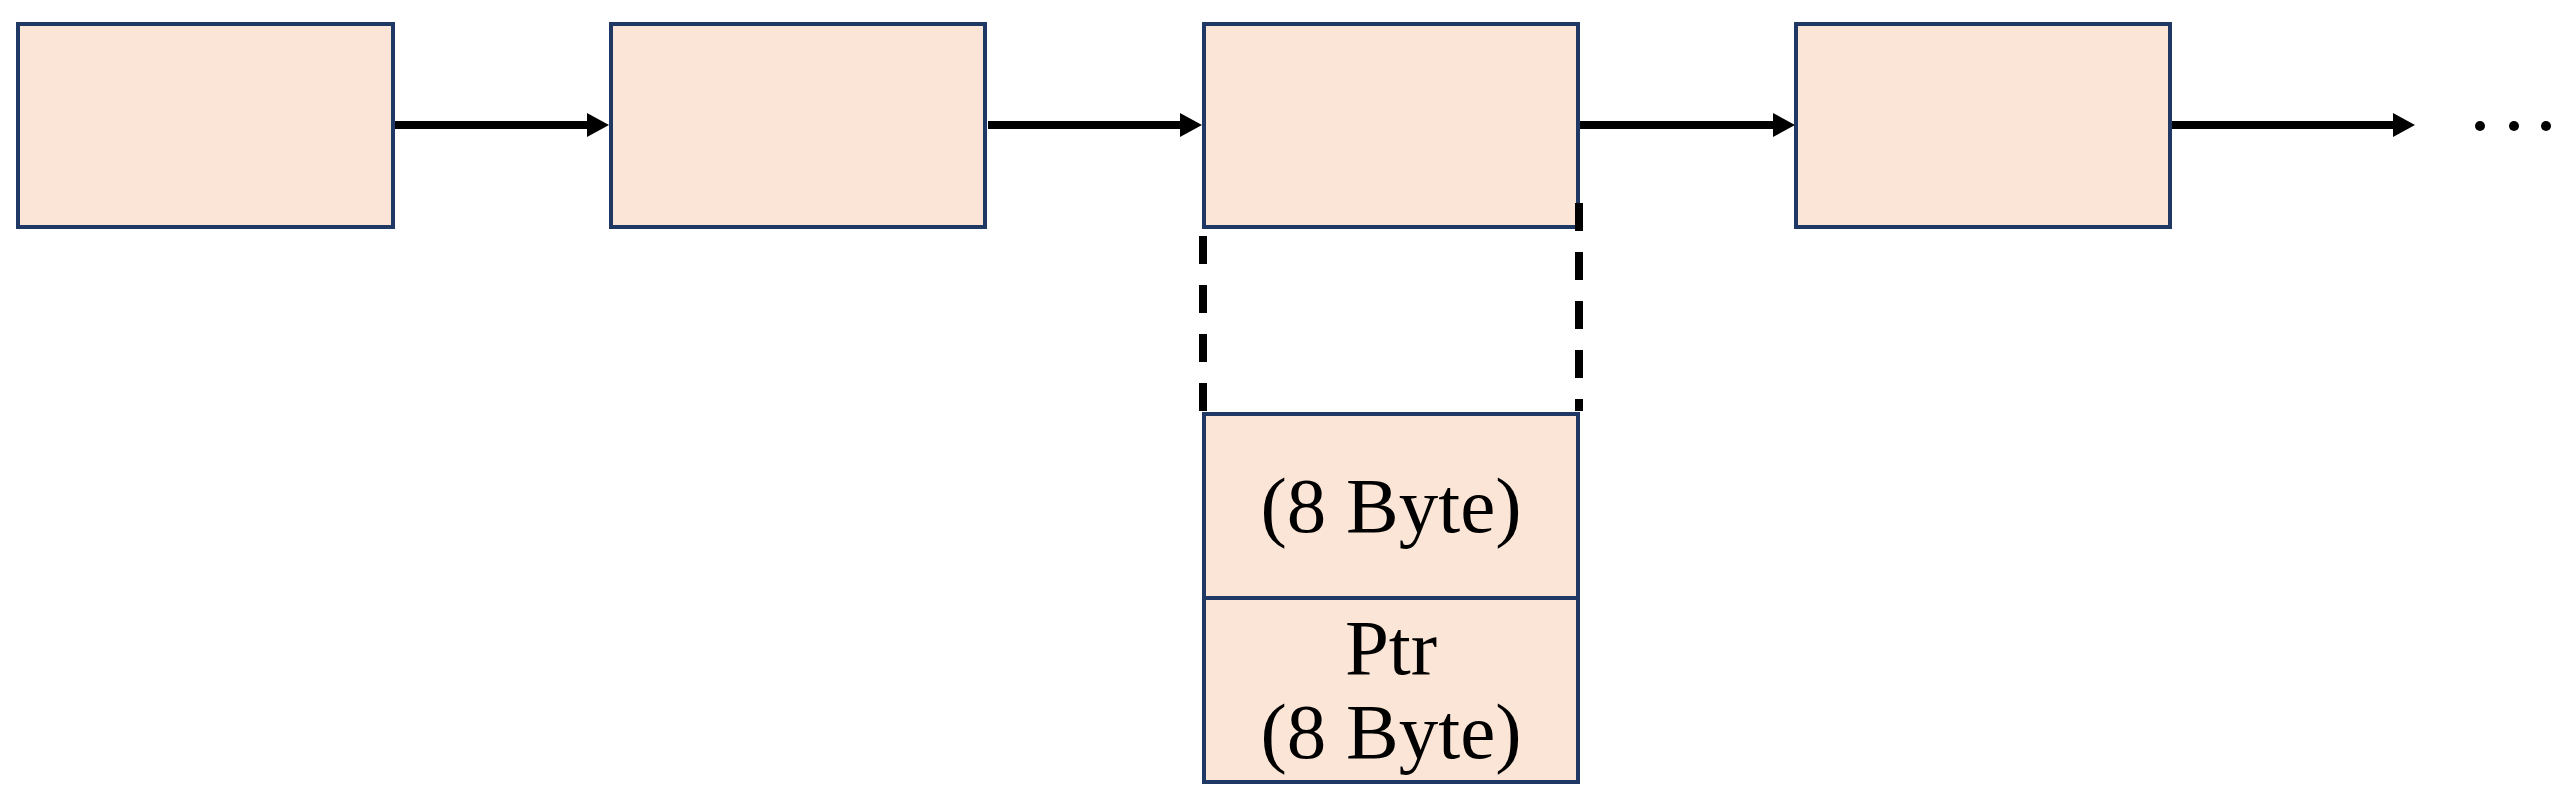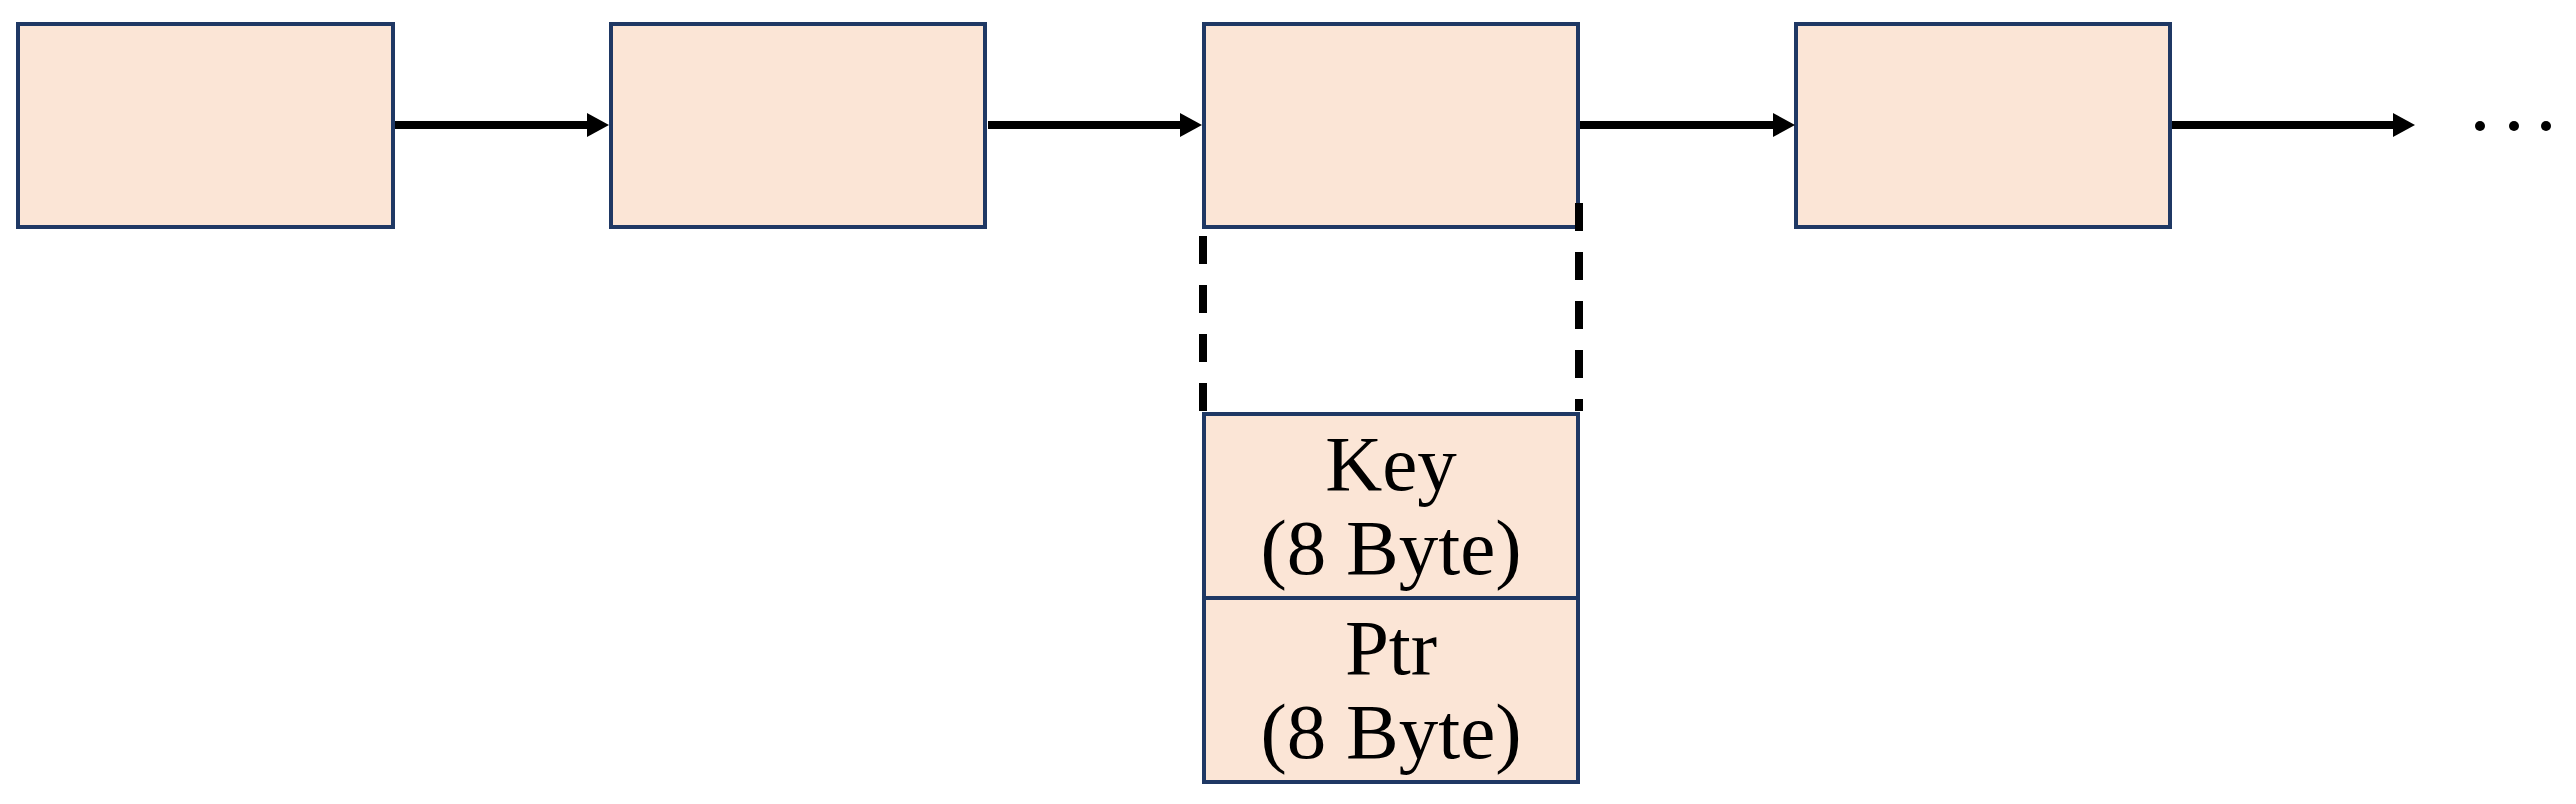--- a/index.html
+++ b/index.html
@@ -136,21 +136,20 @@
     <div class="ellipsis-dot"></div>
     <div class="ellipsis-dot"></div>
     <div class="ellipsis-dot"></div>
   </div>
 
   <div class="dashed-line" id="dash-left"></div>
   <div class="dashed-line" id="dash-right"></div>
 
   <div class="detail-box">
     <div class="detail-cell">
-      <span>Key</span>
       <span>(8 Byte)</span>
     </div>
     <div class="detail-cell">
       <span>Ptr</span>
       <span>(8 Byte)</span>
     </div>
   </div>
 
 </div>
 

